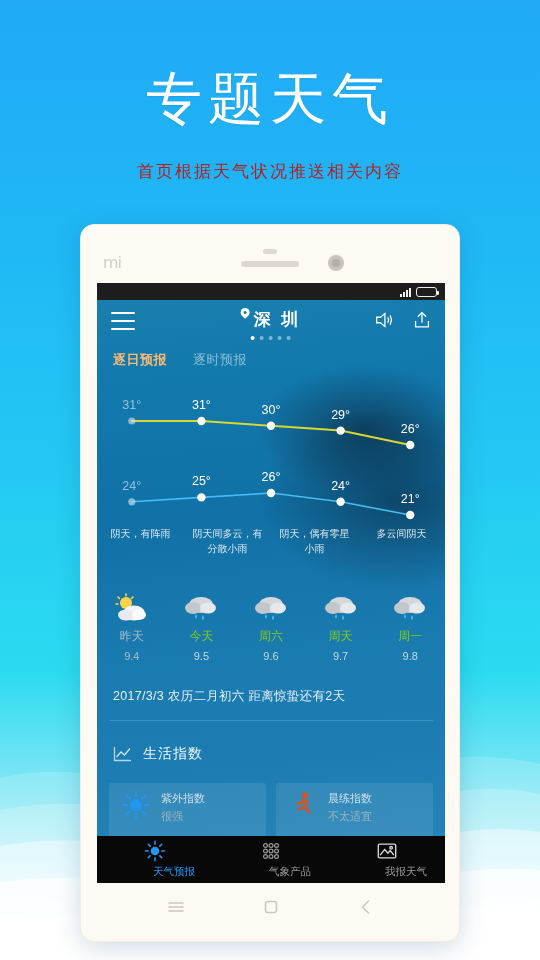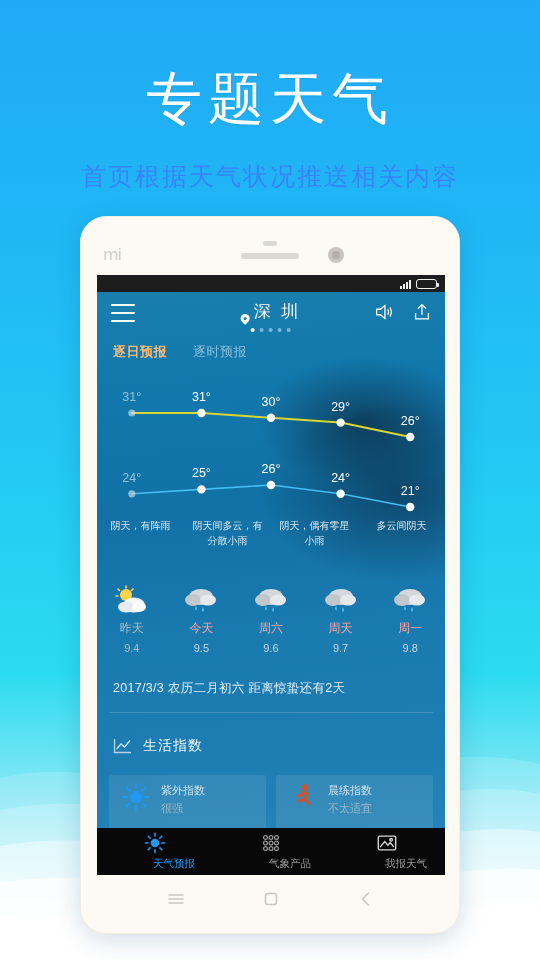--- a/index.html
+++ b/index.html
@@ -13,27 +13,27 @@
   
   .waves { position:absolute; left:0; bottom:0; width:540px; height:300px; z-index:0; }
 
   
   .headline { position:absolute; top:62px; left:0; width:540px; text-align:center; z-index:3; }
   .headline .h1 {
     font-size:56px; color:#ffffff; letter-spacing:6px; font-weight:400;
     text-shadow:0 1px 2px rgba(0,0,0,.07);
   }
   .headline .h2 {
-    margin-top:22px; font-size:25px; color:#3b82f6; letter-spacing:2px; opacity:.97; font-weight:300;
+    margin-top:22px; font-size:17px; color:#b91c1c; letter-spacing:2px; opacity:.97; font-weight:300;
   }
 
   
   .phone {
-    position:absolute; left:80px; top:216px; width:380px; height:718px;
-    background:#fdfaf4; border-radius:26px; z-index:4;
+    position:absolute; left:80px; top:224px; width:380px; height:718px;
+    background:#fdfaf4; border-radius:14px; z-index:4;
     box-shadow:0 6px 26px rgba(0,60,110,.18);
     border:1px solid #f3ece0;
   }
   .phone-top { position:relative; height:58px; }
   .mi-logo {
     position:absolute; left:22px; top:28px; font-size:16px; color:#d2cdc5;
     letter-spacing:-1px; font-family:"DejaVu Sans", sans-serif;
   }
   .earpiece { position:absolute; left:50%; top:36px; transform:translateX(-50%); width:58px; height:6px; background:#ddd8d0; border-radius:3px; }
   .sensor-small { position:absolute; left:50%; top:24px; transform:translateX(-50%); width:14px; height:5px; background:#ddd8d0; border-radius:2.5px; }
@@ -63,21 +63,21 @@
       radial-gradient(ellipse 200px 130px at 300px 200px, rgba(8,20,34,.45) 0%, rgba(8,20,34,0) 70%),
       linear-gradient(175deg, #1a7fae 0%, #1279ad 14%, #1171a6 36%, #1a7bb0 60%, #1d7db2 78%, #2a86b8 100%);
   }
 
   
   .appheader { position:absolute; left:0; top:17px; width:348px; height:46px; z-index:2; }
   .hamburger { position:absolute; left:14px; top:12px; width:24px; cursor:pointer; }
   .hamburger span { display:block; height:2px; background:#fff; margin-bottom:6px; border-radius:1px; }
   .hamburger span:last-child{margin-bottom:0}
   .city-wrap { position:absolute; left:50%; top:8px; transform:translateX(-50%); text-align:center; }
-  .city-row { display:flex; align-items:flex-end; gap:4px; }
+  .city-row { display:flex; align-items:flex-start; gap:4px;font-weight:bold; }
   .pin { width:9px; height:9px; background:#fff; border-radius:50% 50% 50% 0; transform:rotate(-45deg); position:relative; }
   .pin::after{content:"";position:absolute;left:2.7px;top:2.7px;width:3.6px;height:3.6px;border-radius:50%;background:#1879ab;}
   .city-name { font-size:17px; color:#fff; letter-spacing:3px; }
   .dots { display:flex; gap:5px; justify-content:center; margin-top:5px; }
   .dots i { width:4px; height:4px; border-radius:50%; background:rgba(255,255,255,.45); display:block; }
   .dots i.on { background:#fff; }
   .hdr-icons { position:absolute; right:12px; top:9px; display:flex; gap:16px; align-items:center; }
   .ic { width:22px; height:22px; }
 
   
@@ -89,21 +89,21 @@
   .chart { position:absolute; left:0; top:96px; width:348px; height:150px; z-index:2; }
   .wdesc { position:absolute; left:0; top:243px; width:348px; height:62px; display:flex; z-index:2; }
   .wdesc .col { flex:1; text-align:center; font-size:10px; line-height:15px; color:#dbe8ef; padding:0 4px; }
   .wdesc .col.dim { color:#b9c9d3; }
 
   .wicons { position:absolute; left:0; top:305px; width:348px; height:40px; display:flex; z-index:2; }
   .wicons .col { flex:1; display:flex; justify-content:center; align-items:center; }
 
   .wdays { position:absolute; left:0; top:345px; width:348px; display:flex; z-index:2; }
   .wdays .col { flex:1; text-align:center; }
-  .wdays .dn { font-size:12px; color:#fca5a5; }
+  .wdays .dn { font-size:12px; color:#84cc16; }
   .wdays .dd { font-size:11px; color:#c6d7e1; margin-top:5px; }
   .wdays .col.dim .dn, .wdays .col.dim .dd { color:#a9bcc8; }
 
   .datebar { position:absolute; left:0; top:405px; width:348px; text-align:left; padding-left:16px; font-size:12.5px; color:#e3eef5; z-index:2; letter-spacing:.3px; }
   .divider { position:absolute; left:12px; top:437px; width:324px; height:1px; background:rgba(255,255,255,.16); z-index:2; }
 
   .lifeidx { position:absolute; left:16px; top:462px; display:flex; align-items:center; gap:11px; z-index:2; }
   .lifeidx .lbl { font-size:14px; color:#eef5f9; letter-spacing:1px; }
 
   .cards { position:absolute; left:12px; top:500px; width:324px; height:60px; display:flex; gap:10px; z-index:2; }

